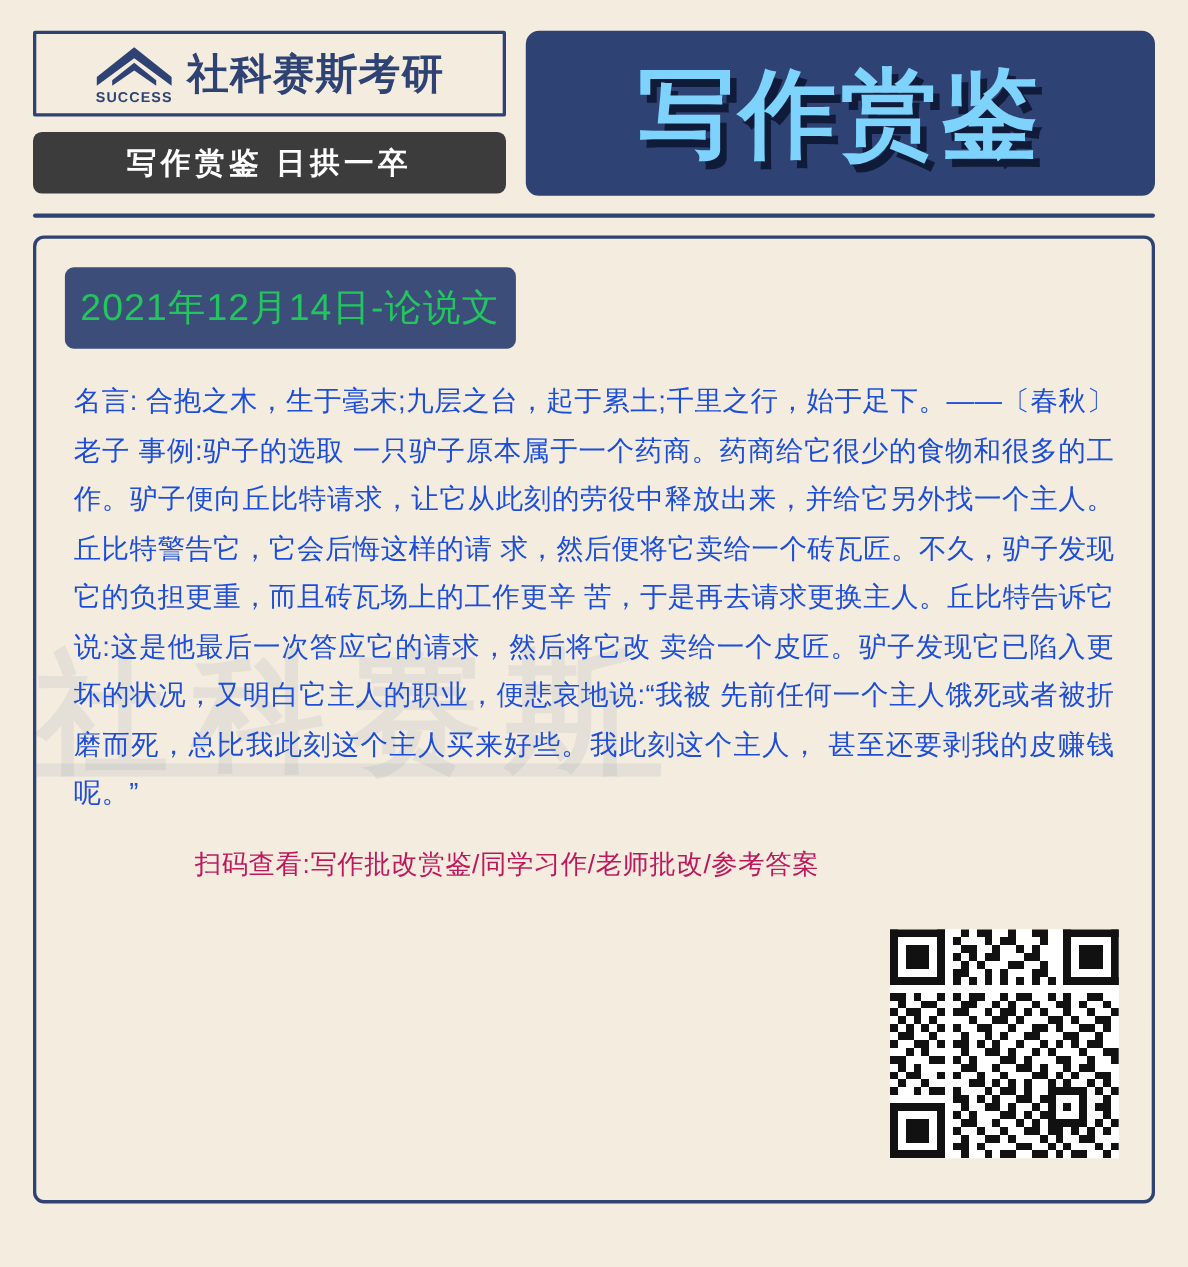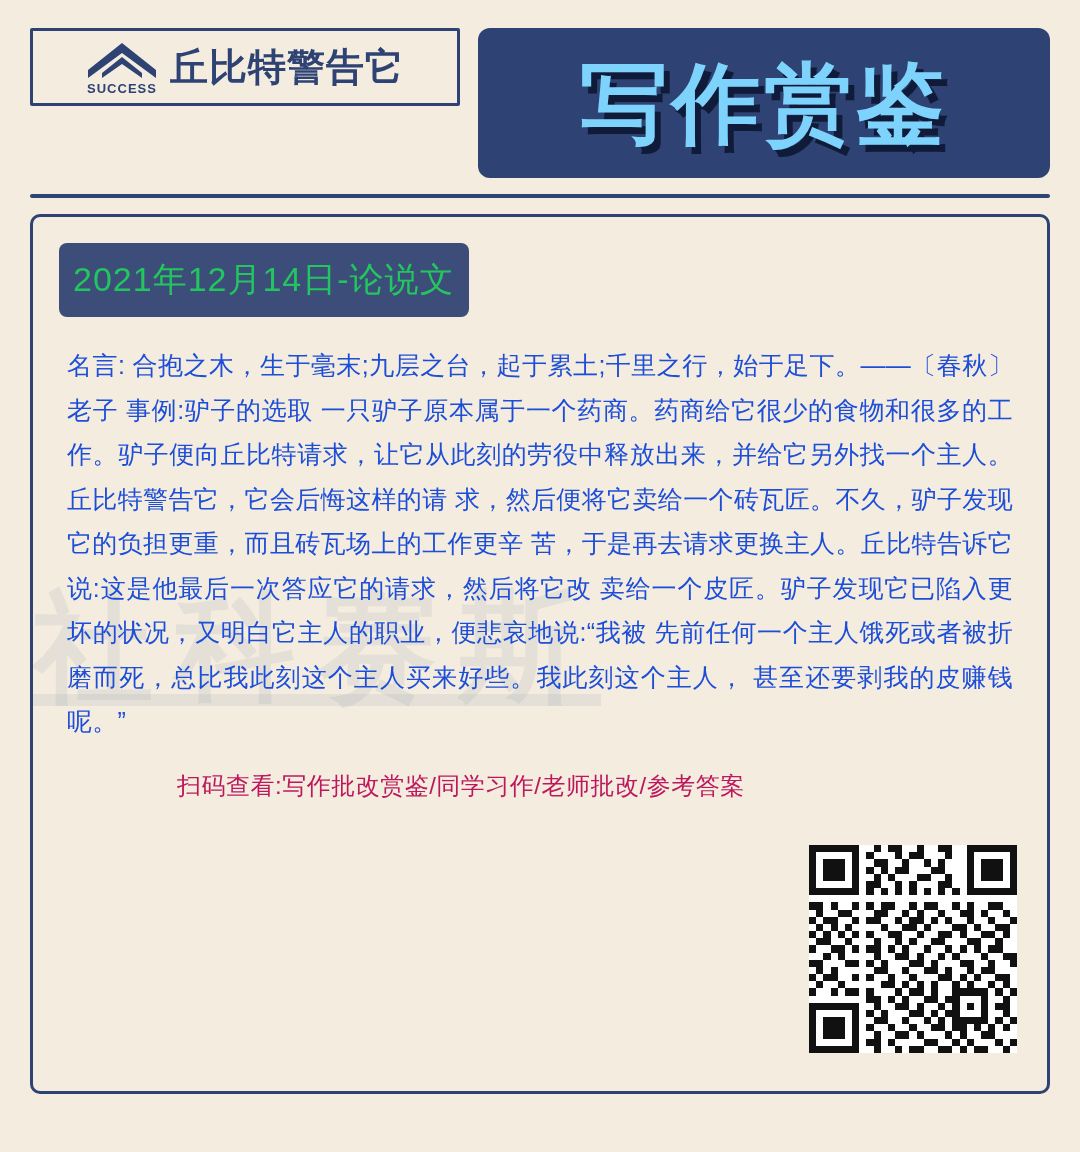--- a/index.html
+++ b/index.html
@@ -195,23 +195,26 @@
     <div class="brand-col">
 
       <div class="logo-box">
         <div class="logo-mark">
           <svg width="72" height="40" viewBox="0 0 72 40" aria-hidden="true">
             <path d="M36 3 L70 30 L70 38 L36 13 L2 38 L2 30 Z" fill="#2e4273"></path>
             <path d="M36 17 L56 33 L56 38 L36 24 L16 38 L16 33 Z" fill="#2e4273"></path>
           </svg>
           <div class="logo-success">SUCCESS</div>
         </div>
-        <div class="logo-text">丘比特警告它</div>
+        <div class="logo-text">社科赛斯考研</div>
       </div>
 
+      <div class="tagline-box">
+        <div class="tagline-text">写作赏鉴 日拱一卒</div>
+      </div>
 
     </div>
 
     <div class="title-box">
       <div class="title-text">写作赏鉴</div>
     </div>
 
   </div>
 
   <div class="rule"></div>

